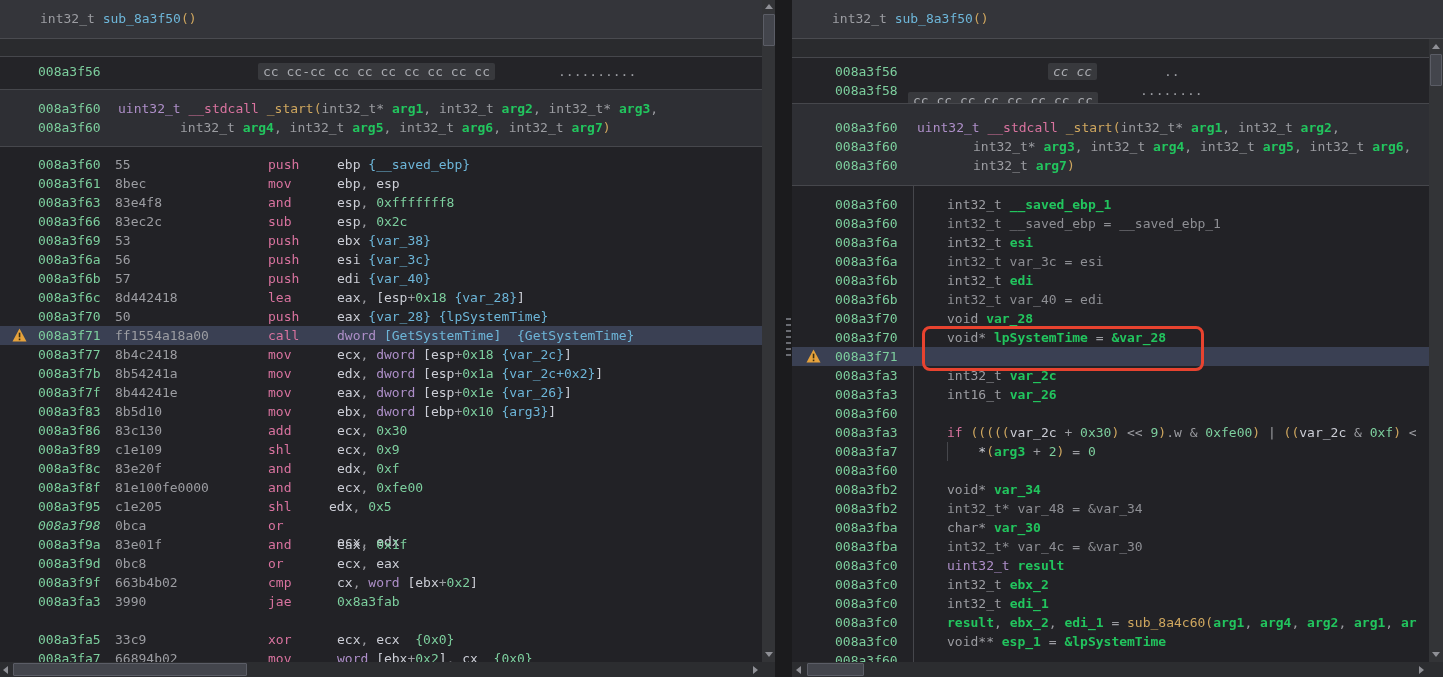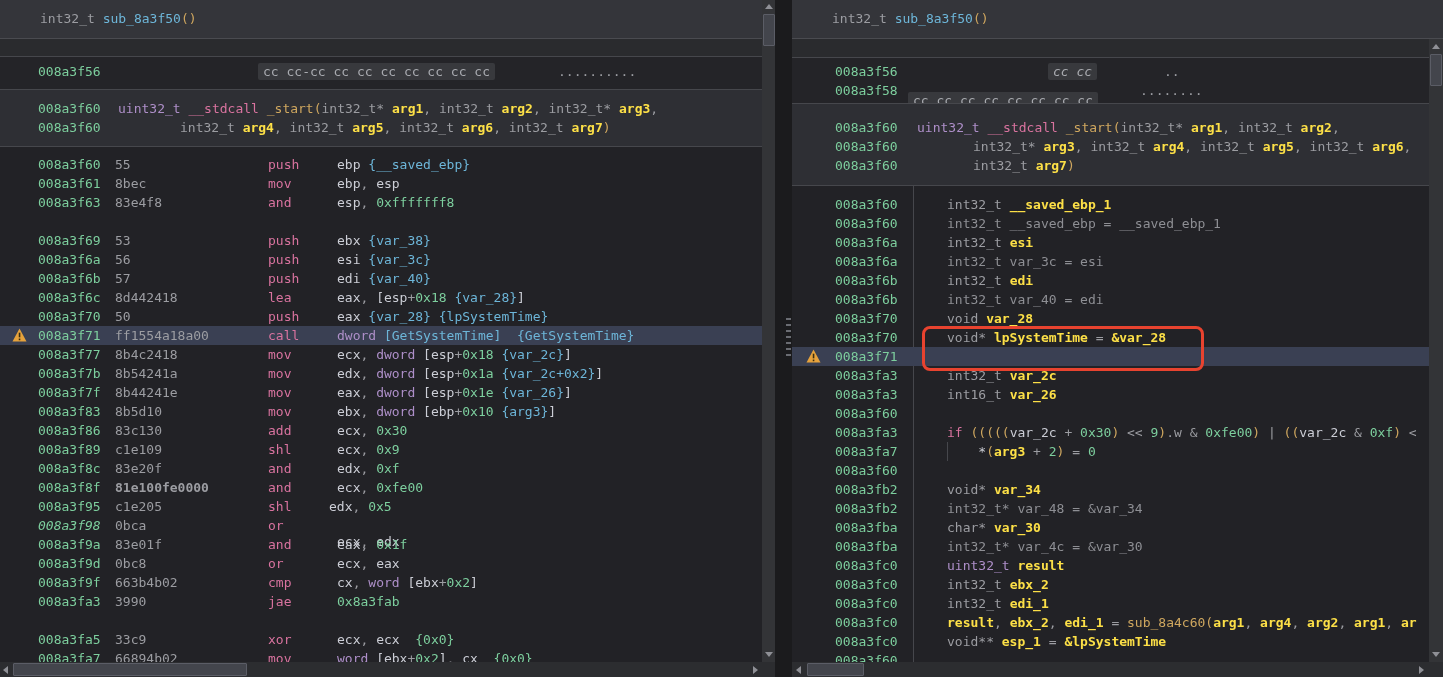--- a/index.html
+++ b/index.html
@@ -17,21 +17,21 @@
   .gapband{background:#2a2b2e;}
   .hexband{background:#242428;}
   .sigband{background:#2e2f34;}
   .codeband{background:#222226;}
   .row{position:absolute;left:0;height:19px;line-height:19px;white-space:pre;}
   .row.sel{background:#3a4053;}
   .col{position:absolute;top:0;white-space:pre;}
   .byteblock{background:#38393d;border-radius:2px;padding:1px 5px;margin-left:-5px;color:#a9abb0;}
   .tk-g{color:#7dcf9e}.tk-gy{color:#9c9da2}.tk-pk{color:#d9739f}.tk-lt{color:#ccced6}
   .tk-cy{color:#6db6d9}.tk-pu{color:#ae8fc9}.tk-gd{color:#cfa75f}
-  .tk-bo{color:#fde047;font-weight:bold}.tk-sa{color:#e08585}.tk-pe{color:#93a3e0}.tk-di{color:#8e8f94}
+  .tk-bo{color:#22c55e;font-weight:bold}.tk-sa{color:#e08585}.tk-pe{color:#93a3e0}.tk-di{color:#8e8f94}
   .warnicon{position:absolute;top:2px;width:15px;height:14px;}
   .guide{position:absolute;width:1px;background:#46474c;}
   .redbox{position:absolute;border:3px solid #e8432f;border-radius:8px;z-index:6;}
   
   .vsb{position:absolute;width:13px;background:#333437;}
   .hsb{position:absolute;height:15px;background:#2c2d30;}
   .sb-thumb{position:absolute;background:#43454c;border:1px solid #5b5d66;border-radius:1px;}
   .sb-btn{position:absolute;width:13px;height:13px;background:#333437;}
   .tri{position:absolute;width:0;height:0;}
   .tri.up{left:2.5px;top:4px;border-left:4px solid transparent;border-right:4px solid transparent;border-bottom:5px solid #8f9096;}
@@ -66,38 +66,39 @@
     <div class="sep" style="top:89px;width:775px;"></div>
     <div class="band sigband" id="lp-sig" style="top:90px;height:56px;width:775px;">
         <div class="row" style="top: 9px; width: 775px;"><span class="col tk-g" style="left: 38px;">008a3f60</span><span class="col" style="left: 118px;"><span class="tk-pu">uint32_t</span><span class="tk-gy"> </span><span class="tk-pk">__stdcall</span><span class="tk-gy"> </span><span class="tk-gd">_start</span><span class="tk-gd">(</span><span class="tk-gy">int32_t* </span><span class="tk-bo">arg1</span><span class="tk-gy">, int32_t </span><span class="tk-bo">arg2</span><span class="tk-gy">, int32_t* </span><span class="tk-bo">arg3</span><span class="tk-gy">,</span></span></div>
         <div class="row" style="top: 28px; width: 775px;"><span class="col tk-g" style="left: 38px;">008a3f60</span><span class="col" style="left: 180px;"><span class="tk-gy">int32_t </span><span class="tk-bo">arg4</span><span class="tk-gy">, int32_t </span><span class="tk-bo">arg5</span><span class="tk-gy">, int32_t </span><span class="tk-bo">arg6</span><span class="tk-gy">, int32_t </span><span class="tk-bo">arg7</span><span class="tk-gd">)</span></span></div>
       </div>
     <div class="sep" style="top:146px;width:775px;"></div>
     <div class="band codeband" id="lp-code" style="top:147px;height:515px;width:775px;">
         <div class="row" style="top: 8px; width: 775px;"><span class="col tk-g" style="left: 38px;">008a3f60</span><span class="col tk-gy" style="left: 115px;">55</span><span class="col tk-pk" style="left: 268px;">push</span><span class="col" style="left: 337px;"><span class="tk-lt">ebp</span><span class="tk-gy"> </span><span class="tk-cy">{__saved_ebp}</span></span></div>
         <div class="row" style="top: 27px; width: 775px;"><span class="col tk-g" style="left: 38px;">008a3f61</span><span class="col tk-gy" style="left: 115px;">8bec</span><span class="col tk-pk" style="left: 268px;">mov</span><span class="col" style="left: 337px;"><span class="tk-lt">ebp</span><span class="tk-gy">, </span><span class="tk-lt">esp</span></span></div>
         <div class="row" style="top: 46px; width: 775px;"><span class="col tk-g" style="left: 38px;">008a3f63</span><span class="col tk-gy" style="left: 115px;">83e4f8</span><span class="col tk-pk" style="left: 268px;">and</span><span class="col" style="left: 337px;"><span class="tk-lt">esp</span><span class="tk-gy">, </span><span class="tk-g">0xfffffff8</span></span></div>
+        <div class="row" style="top: 65px; width: 775px;"><span class="col tk-g" style="left: 38px;">008a3f66</span><span class="col tk-gy" style="left: 115px;">83ec2c</span><span class="col tk-pk" style="left: 268px;">sub</span><span class="col" style="left: 337px;"><span class="tk-lt">esp</span><span class="tk-gy">, </span><span class="tk-g">0x2c</span></span></div>
         <div class="row" style="top: 84px; width: 775px;"><span class="col tk-g" style="left: 38px;">008a3f69</span><span class="col tk-gy" style="left: 115px;">53</span><span class="col tk-pk" style="left: 268px;">push</span><span class="col" style="left: 337px;"><span class="tk-lt">ebx</span><span class="tk-gy"> </span><span class="tk-cy">{var_38}</span></span></div>
         <div class="row" style="top: 103px; width: 775px;"><span class="col tk-g" style="left: 38px;">008a3f6a</span><span class="col tk-gy" style="left: 115px;">56</span><span class="col tk-pk" style="left: 268px;">push</span><span class="col" style="left: 337px;"><span class="tk-lt">esi</span><span class="tk-gy"> </span><span class="tk-cy">{var_3c}</span></span></div>
         <div class="row" style="top: 122px; width: 775px;"><span class="col tk-g" style="left: 38px;">008a3f6b</span><span class="col tk-gy" style="left: 115px;">57</span><span class="col tk-pk" style="left: 268px;">push</span><span class="col" style="left: 337px;"><span class="tk-lt">edi</span><span class="tk-gy"> </span><span class="tk-cy">{var_40}</span></span></div>
         <div class="row" style="top: 141px; width: 775px;"><span class="col tk-g" style="left: 38px;">008a3f6c</span><span class="col tk-gy" style="left: 115px;">8d442418</span><span class="col tk-pk" style="left: 268px;">lea</span><span class="col" style="left: 337px;"><span class="tk-lt">eax</span><span class="tk-gy">, </span><span class="tk-lt">[</span><span class="tk-lt">esp</span><span class="tk-gy">+</span><span class="tk-g">0x18</span><span class="tk-gy"> </span><span class="tk-cy">{var_28}</span><span class="tk-lt">]</span></span></div>
         <div class="row" style="top: 160px; width: 775px;"><span class="col tk-g" style="left: 38px;">008a3f70</span><span class="col tk-gy" style="left: 115px;">50</span><span class="col tk-pk" style="left: 268px;">push</span><span class="col" style="left: 337px;"><span class="tk-lt">eax</span><span class="tk-gy"> </span><span class="tk-cy">{var_28}</span><span class="tk-gy"> </span><span class="tk-cy">{lpSystemTime}</span></span></div>
         <div class="row sel" style="top: 179px; width: 775px;"><span class="col" style="left: 12px; top: 0px;"><svg class="warnicon" viewBox="0 0 16 15" style="position: relative; top: 2px; width: 15px; height: 14px;">
               <path d="M8 0.5 L15.5 14.5 H0.5 Z" fill="#e6a23c"></path>
               <rect x="7.2" y="5" width="1.7" height="5" fill="#3a2d10"></rect>
               <rect x="7.2" y="11.3" width="1.7" height="1.8" fill="#3a2d10"></rect>
             </svg></span><span class="col tk-g" style="left: 38px;">008a3f71</span><span class="col tk-gy" style="left: 115px;">ff1554a18a00</span><span class="col tk-pk" style="left: 268px;">call</span><span class="col" style="left: 337px;"><span class="tk-pu">dword</span><span class="tk-gy"> </span><span class="tk-cy">[GetSystemTime]</span><span class="tk-gy">  </span><span class="tk-cy">{GetSystemTime}</span></span></div>
         <div class="row" style="top: 198px; width: 775px;"><span class="col tk-g" style="left: 38px;">008a3f77</span><span class="col tk-gy" style="left: 115px;">8b4c2418</span><span class="col tk-pk" style="left: 268px;">mov</span><span class="col" style="left: 337px;"><span class="tk-lt">ecx</span><span class="tk-gy">, </span><span class="tk-pu">dword</span><span class="tk-gy"> </span><span class="tk-lt">[</span><span class="tk-lt">esp</span><span class="tk-gy">+</span><span class="tk-g">0x18</span><span class="tk-gy"> </span><span class="tk-cy">{var_2c}</span><span class="tk-lt">]</span></span></div>
         <div class="row" style="top: 217px; width: 775px;"><span class="col tk-g" style="left: 38px;">008a3f7b</span><span class="col tk-gy" style="left: 115px;">8b54241a</span><span class="col tk-pk" style="left: 268px;">mov</span><span class="col" style="left: 337px;"><span class="tk-lt">edx</span><span class="tk-gy">, </span><span class="tk-pu">dword</span><span class="tk-gy"> </span><span class="tk-lt">[</span><span class="tk-lt">esp</span><span class="tk-gy">+</span><span class="tk-g">0x1a</span><span class="tk-gy"> </span><span class="tk-cy">{var_2c+0x2}</span><span class="tk-lt">]</span></span></div>
         <div class="row" style="top: 236px; width: 775px;"><span class="col tk-g" style="left: 38px;">008a3f7f</span><span class="col tk-gy" style="left: 115px;">8b44241e</span><span class="col tk-pk" style="left: 268px;">mov</span><span class="col" style="left: 337px;"><span class="tk-lt">eax</span><span class="tk-gy">, </span><span class="tk-pu">dword</span><span class="tk-gy"> </span><span class="tk-lt">[</span><span class="tk-lt">esp</span><span class="tk-gy">+</span><span class="tk-g">0x1e</span><span class="tk-gy"> </span><span class="tk-cy">{var_26}</span><span class="tk-lt">]</span></span></div>
         <div class="row" style="top: 255px; width: 775px;"><span class="col tk-g" style="left: 38px;">008a3f83</span><span class="col tk-gy" style="left: 115px;">8b5d10</span><span class="col tk-pk" style="left: 268px;">mov</span><span class="col" style="left: 337px;"><span class="tk-lt">ebx</span><span class="tk-gy">, </span><span class="tk-pu">dword</span><span class="tk-gy"> </span><span class="tk-lt">[</span><span class="tk-lt">ebp</span><span class="tk-gy">+</span><span class="tk-g">0x10</span><span class="tk-gy"> </span><span class="tk-cy">{arg3}</span><span class="tk-lt">]</span></span></div>
         <div class="row" style="top: 274px; width: 775px;"><span class="col tk-g" style="left: 38px;">008a3f86</span><span class="col tk-gy" style="left: 115px;">83c130</span><span class="col tk-pk" style="left: 268px;">add</span><span class="col" style="left: 337px;"><span class="tk-lt">ecx</span><span class="tk-gy">, </span><span class="tk-g">0x30</span></span></div>
         <div class="row" style="top: 293px; width: 775px;"><span class="col tk-g" style="left: 38px;">008a3f89</span><span class="col tk-gy" style="left: 115px;">c1e109</span><span class="col tk-pk" style="left: 268px;">shl</span><span class="col" style="left: 337px;"><span class="tk-lt">ecx</span><span class="tk-gy">, </span><span class="tk-g">0x9</span></span></div>
         <div class="row" style="top: 312px; width: 775px;"><span class="col tk-g" style="left: 38px;">008a3f8c</span><span class="col tk-gy" style="left: 115px;">83e20f</span><span class="col tk-pk" style="left: 268px;">and</span><span class="col" style="left: 337px;"><span class="tk-lt">edx</span><span class="tk-gy">, </span><span class="tk-g">0xf</span></span></div>
-        <div class="row" style="top: 331px; width: 775px;"><span class="col tk-g" style="left: 38px;">008a3f8f</span><span class="col tk-gy" style="left: 115px; font-weight: bold;">81e100fe0000</span><span class="col tk-pk" style="left: 268px;">and</span><span class="col" style="left: 337px;"><span class="tk-lt">ecx</span><span class="tk-gy">, </span><span class="tk-g">0xfe00</span></span></div>
+        <div class="row" style="top: 331px; width: 775px;"><span class="col tk-g" style="left: 38px;">008a3f8f</span><span class="col tk-gy" style="left: 115px;">81e100fe0000</span><span class="col tk-pk" style="left: 268px;">and</span><span class="col" style="left: 337px;"><span class="tk-lt">ecx</span><span class="tk-gy">, </span><span class="tk-g">0xfe00</span></span></div>
         <div class="row" style="top: 350px; width: 775px;"><span class="col tk-g" style="left: 38px;">008a3f95</span><span class="col tk-gy" style="left: 115px;">c1e205</span><span class="col tk-pk" style="left: 268px;">shl</span><span class="col" style="left: 329px;"><span class="tk-lt">edx</span><span class="tk-gy">, </span><span class="tk-g">0x5</span></span></div>
         <div class="row" style="top: 369px; width: 775px;"><span class="col tk-g" style="left: 38px; font-style: italic;">008a3f98</span><span class="col tk-gy" style="left: 115px;">0bca</span><span class="col tk-pk" style="left: 268px;">or</span><span class="col" style="left: 337px; margin-top: 16px;"><span class="tk-lt">ecx</span><span class="tk-gy">, </span><span class="tk-lt">edx</span></span></div>
         <div class="row" style="top: 388px; width: 775px;"><span class="col tk-g" style="left: 38px;">008a3f9a</span><span class="col tk-gy" style="left: 115px;">83e01f</span><span class="col tk-pk" style="left: 268px;">and</span><span class="col" style="left: 337px;"><span class="tk-lt">eax</span><span class="tk-gy">, </span><span class="tk-g">0x1f</span></span></div>
         <div class="row" style="top: 407px; width: 775px;"><span class="col tk-g" style="left: 38px;">008a3f9d</span><span class="col tk-gy" style="left: 115px;">0bc8</span><span class="col tk-pk" style="left: 268px;">or</span><span class="col" style="left: 337px;"><span class="tk-lt">ecx</span><span class="tk-gy">, </span><span class="tk-lt">eax</span></span></div>
         <div class="row" style="top: 426px; width: 775px;"><span class="col tk-g" style="left: 38px;">008a3f9f</span><span class="col tk-gy" style="left: 115px;">663b4b02</span><span class="col tk-pk" style="left: 268px;">cmp</span><span class="col" style="left: 337px;"><span class="tk-lt">cx</span><span class="tk-gy">, </span><span class="tk-pu">word</span><span class="tk-gy"> </span><span class="tk-lt">[</span><span class="tk-lt">ebx</span><span class="tk-gy">+</span><span class="tk-g">0x2</span><span class="tk-lt">]</span></span></div>
         <div class="row" style="top: 445px; width: 775px;"><span class="col tk-g" style="left: 38px;">008a3fa3</span><span class="col tk-gy" style="left: 115px;">3990</span><span class="col tk-pk" style="left: 268px;">jae</span><span class="col" style="left: 337px;"><span class="tk-g">0x8a3fab</span></span></div>
         <div class="row" style="top: 464px; width: 775px;"></div>
         <div class="row" style="top: 483px; width: 775px;"><span class="col tk-g" style="left: 38px;">008a3fa5</span><span class="col tk-gy" style="left: 115px;">33c9</span><span class="col tk-pk" style="left: 268px;">xor</span><span class="col" style="left: 337px;"><span class="tk-lt">ecx</span><span class="tk-gy">, </span><span class="tk-lt">ecx</span><span class="tk-gy">  </span><span class="tk-g">{0x0}</span></span></div>
         <div class="row" style="top: 502px; width: 775px;"><span class="col tk-g" style="left: 38px;">008a3fa7</span><span class="col tk-gy" style="left: 115px;">66894b02</span><span class="col tk-pk" style="left: 268px;">mov</span><span class="col" style="left: 337px;"><span class="tk-pu">word</span><span class="tk-gy"> </span><span class="tk-lt">[</span><span class="tk-lt">ebx</span><span class="tk-gy">+</span><span class="tk-g">0x2</span><span class="tk-lt">]</span><span class="tk-gy">, </span><span class="tk-lt">cx</span><span class="tk-gy">  </span><span class="tk-g">{0x0}</span></span></div>
       </div>

